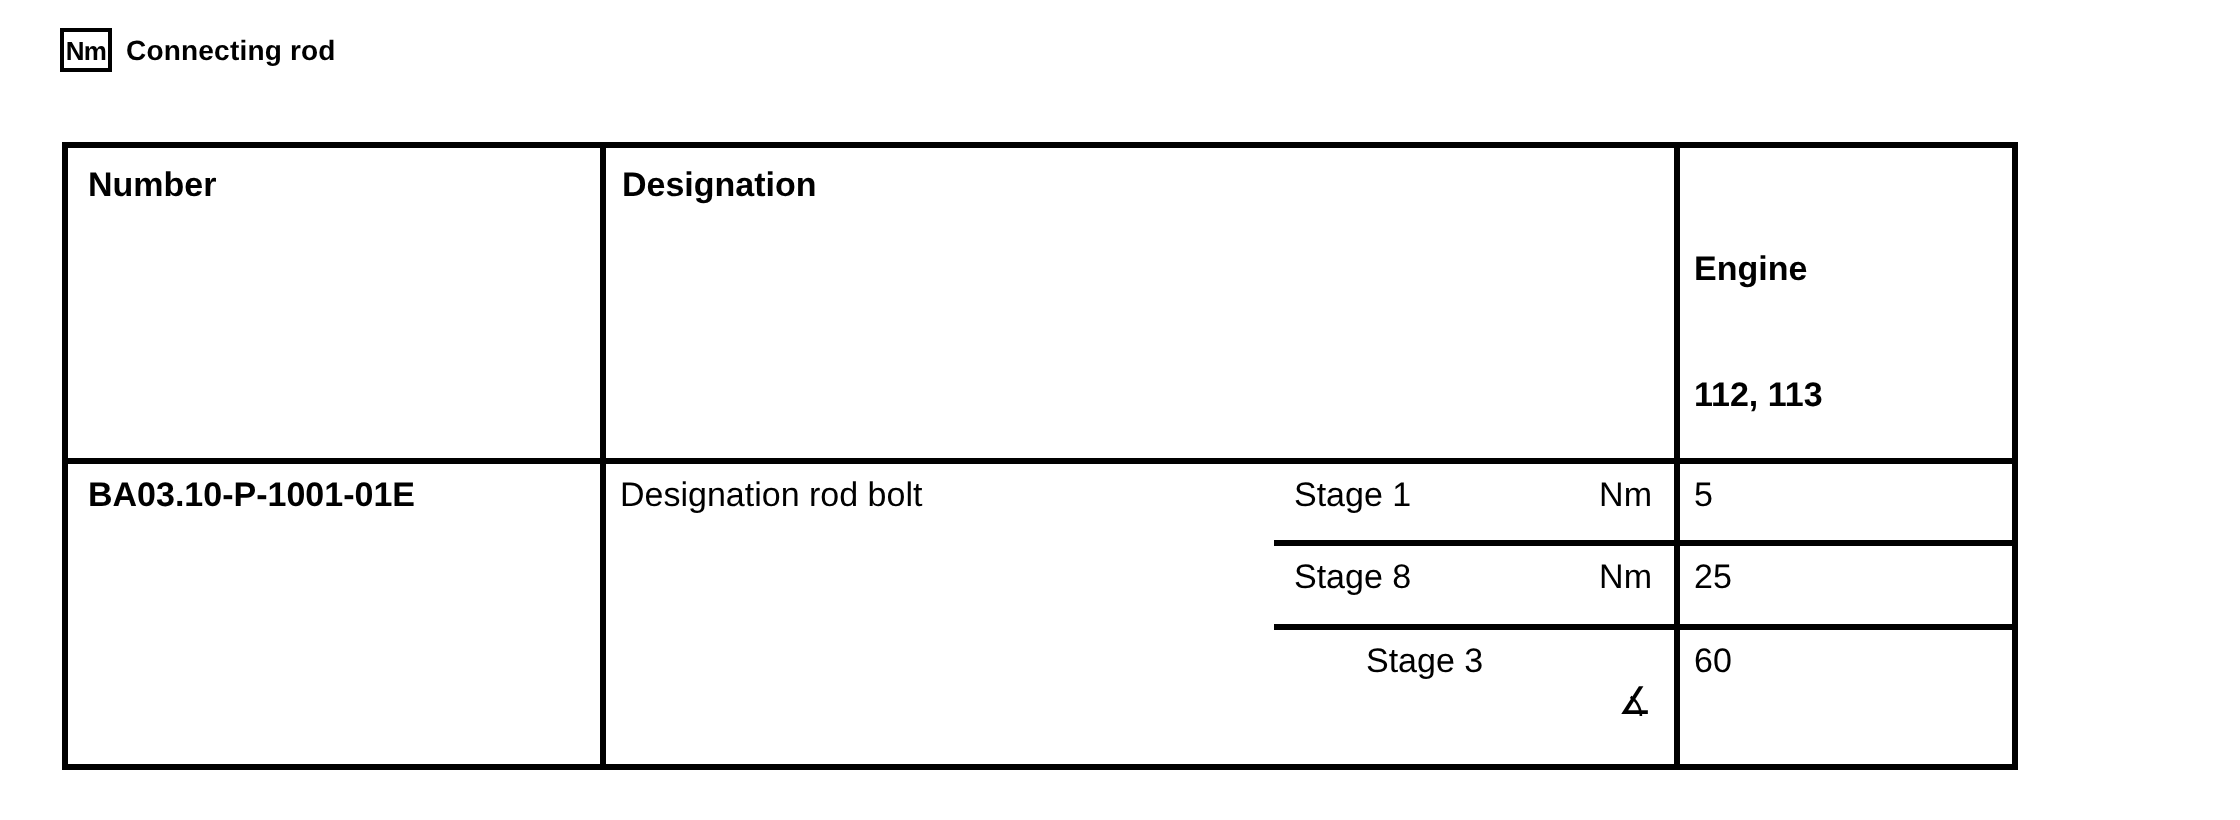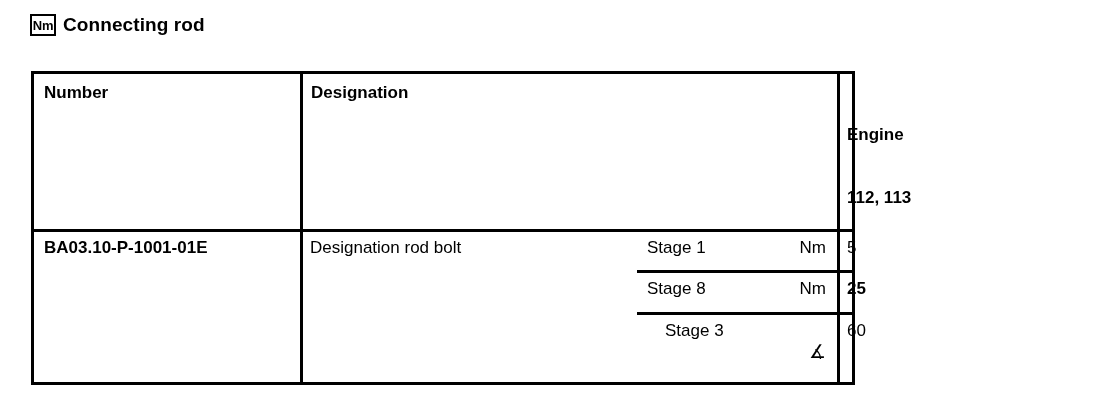--- a/index.html
+++ b/index.html
@@ -32,31 +32,31 @@
     box-sizing: border-box;
     display: flex;
     align-items: center;
     justify-content: center;
     font-weight: bold;
     font-size: 13px;
     line-height: 1;
     letter-spacing: -0.3px;
   }
   .title-text {
-    font-size: 19px;
+    font-size: 14px;
     font-weight: bold;
     letter-spacing: 0.1px;
   }
 
   
   .table-wrap {
     position: absolute;
     left: 31px;
     top: 71px;
-    width: 824px;   
+    width: 978px;   
     height: 314px;   
     box-sizing: border-box;
     border: 3px solid #000;
   }
   .tbl-inner {
     position: absolute;
     inset: 0;
   }
 
   
@@ -91,28 +91,28 @@
 
   .c-number-head   { left: 10px;  top: 8px;  }
   .c-desig-head    { left: 277px; top: 8px;  }
   .c-engine-head   { left: 813px; top: 8px;  }
 
   .c-number-val    { left: 10px;  top: 163px; font-weight: bold; }
   .c-desig-val     { left: 276px; top: 163px; }
 
   .c-stage1        { left: 613px; top: 163px; text-align: right; }
   .c-stage2        { left: 613px; top: 204px; }
-  .c-stage3        { left: 631px; top: 246px; text-align: center; }
+  .c-stage3        { left: 649px; top: 246px; text-align: center; }
 
   .c-unit1         { left: 700px; top: 163px; width: 92px; text-align: right; }
   .c-unit2         { left: 700px; top: 204px; width: 92px; text-align: right; }
   .c-unit3         { left: 700px; top: 246px; width: 92px; text-align: right; }
 
   .c-val1          { left: 813px; top: 163px; }
-  .c-val2          { left: 813px; top: 204px; font-weight: bold; }
+  .c-val2          { left: 813px; top: 204px; }
   .c-val3          { left: 813px; top: 246px; }
 
   .angle-glyph {
     display: inline-block;
     font-size: 19px;
     line-height: 21px;
     font-family: "DejaVu Sans", sans-serif;
   }
 </style>
 </head>

